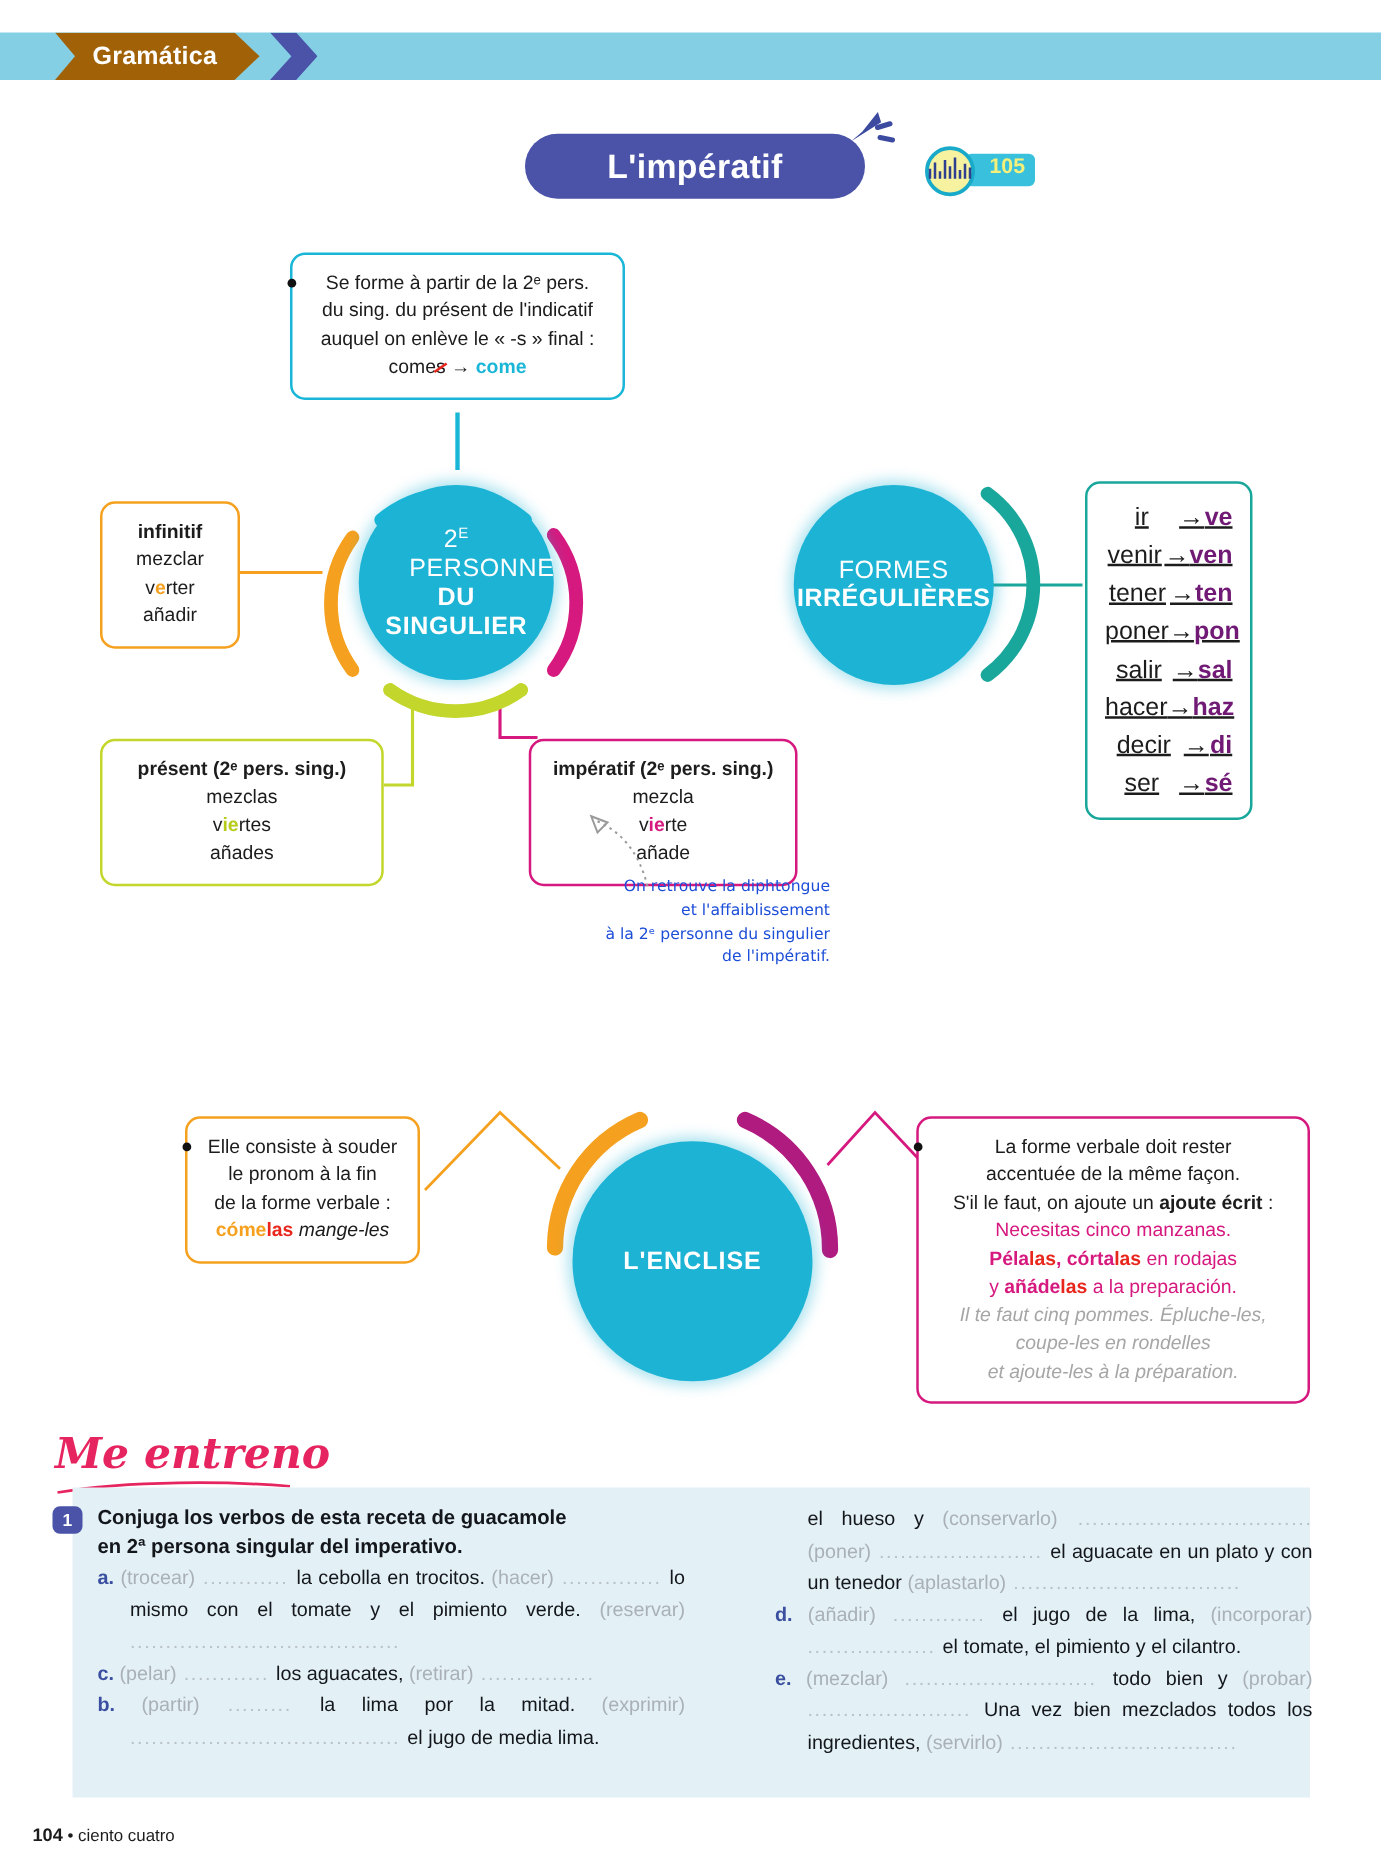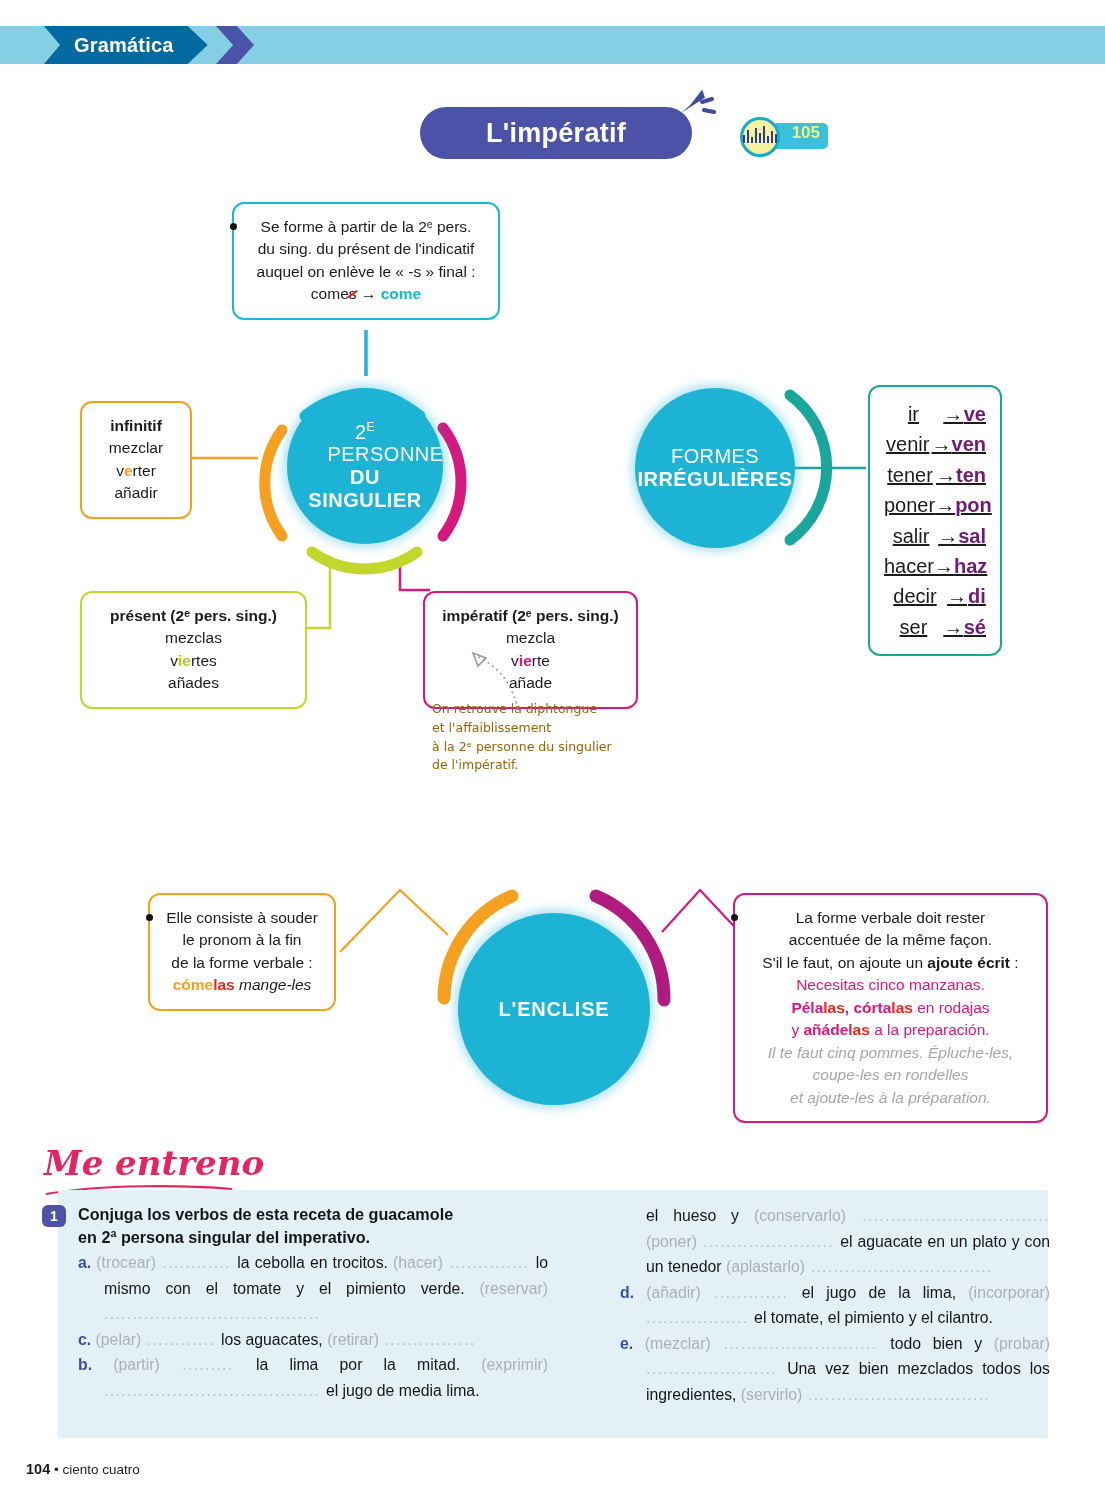--- a/index.html
+++ b/index.html
@@ -13,21 +13,21 @@
 
   
   .header-band {
     position: absolute; left: 0; top: 26px;
     width: 1105px; height: 38px;
     background: #84cfe4;
   }
   .header-tag {
     position: absolute; left: 44px; top: 26px;
     height: 38px;
-    background: #0369a1;
+    background: #a16207;
     padding: 0 34px 0 30px;
     display: flex; align-items: center;
     clip-path: polygon(0 0, calc(100% - 20px) 0, 100% 50%, calc(100% - 20px) 100%, 0 100%, 16px 50%);
   }
   .header-tag span {
     color: #ffffff; font-size: 20px; font-weight: bold;
     letter-spacing: .2px;
   }
   .header-chev {
     position: absolute; left: 216px; top: 26px;
@@ -128,22 +128,22 @@
 
   
   .verb-row { display: flex; font-size: 20px; line-height: 1.52; text-decoration: underline; }
   .verb-row .vsrc { width: 62px; color: #1c1c1c; }
   .verb-row .varr { width: 22px; color: #1c1c1c; }
   .verb-row .vdst { color: #701a75; font-weight: bold; }
 
   
   .handnote {
     position: absolute; left: 432px; top: 700px; width: 232px;
-    text-align: left; font-size: 12.5px; line-height: 1.5;
-    color: #a16207;
+    text-align: right; font-size: 12.5px; line-height: 1.5;
+    color: #1d4ed8;
     font-family: "DejaVu Sans", sans-serif;
   }
 
   
   .me-entreno {
     position: absolute; left: 44px; top: 1143px;
     font-size: 34px; color: #e62560;
     font-family: "DejaVu Serif", serif;
     font-style: italic; font-weight: bold;
   }

